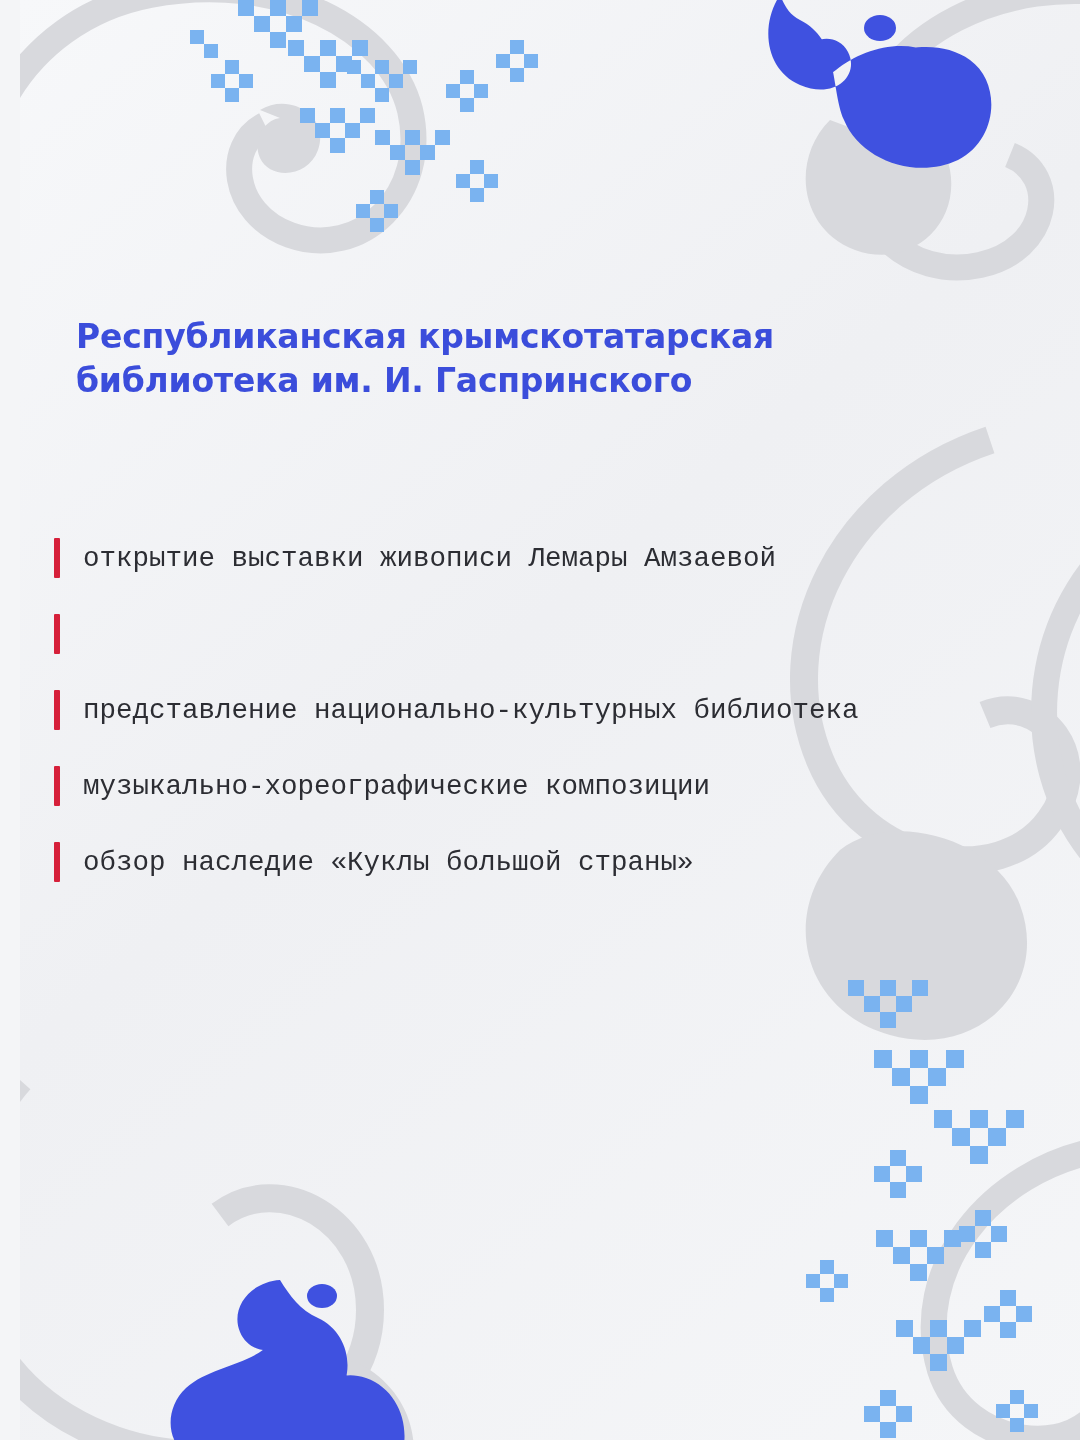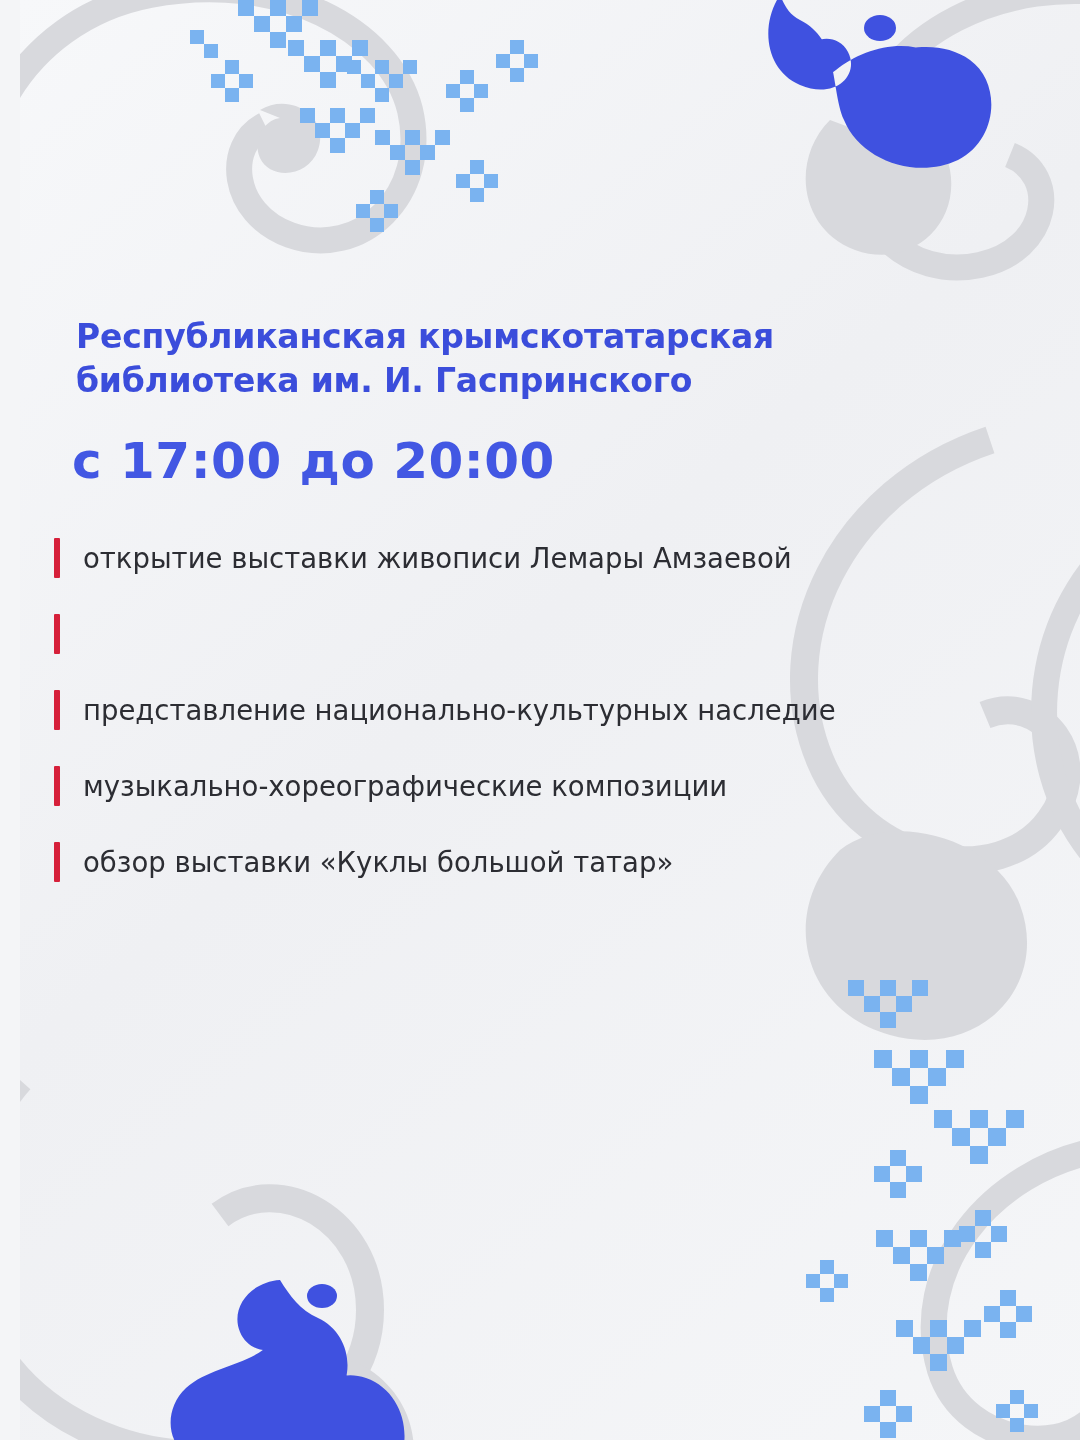--- a/index.html
+++ b/index.html
@@ -95,20 +95,21 @@
     margin-right: 23px;
     align-self: stretch;
     min-height: 40px;
   }
   .item-text {
     color: #2c2d33;
     font-size: 27.5px;
     line-height: 1.42;
     padding-top: 1px;
     max-width: 930px;
+    font-family: Liberation Mono, monospace;
   }
 </style>
 </head>
 <body>
 
 <div class="poster">
 
   <svg class="orn ornament-top-left" width="520" height="330" viewBox="0 0 520 330" aria-hidden="true">
     <path class="grey-swirl" stroke-width="26" d="M30,300 C-10,190 60,60 190,35 C320,10 430,70 450,150 C470,235 400,300 330,275 C270,253 265,185 305,165"></path>
     <path class="grey-fill" d="M300,150 c30,-18 70,6 58,40 c-10,28 -48,30 -58,8 c-8,-18 4,-38 20,-40 z"></path>
@@ -261,37 +262,36 @@
         <rect x="60" y="328" width="14" height="14"></rect>
       <rect x="250" y="430" width="14" height="14"></rect>
         <rect x="264" y="444" width="14" height="14"></rect>
       <rect x="236" y="444" width="14" height="14"></rect>
         <rect x="250" y="458" width="14" height="14"></rect>
     </g>
   </svg>
 
   <div class="content">
     <div class="heading">Республиканская крымскотатарская библиотека им. И. Гаспринского</div>
-    <div class="time">с 17:00 до 20:00</div>
 
     <div class="list">
       <div class="list-item">
         <span class="bar"></span>
         <span class="item-text">открытие выставки живописи Лемары Амзаевой</span>
       </div>
       <div class="list-item">
         <span class="bar"></span>
       </div>
       <div class="list-item">
         <span class="bar"></span>
-        <span class="item-text">представление национально-культурных наследие</span>
+        <span class="item-text">представление национально-культурных библиотека</span>
       </div>
       <div class="list-item">
         <span class="bar"></span>
         <span class="item-text">музыкально-хореографические композиции</span>
       </div>
       <div class="list-item">
         <span class="bar"></span>
-        <span class="item-text">обзор выставки «Куклы большой татар»</span>
+        <span class="item-text">обзор наследие «Куклы большой страны»</span>
       </div>
     </div>
   </div>
 </div>
 
 </body></html>

